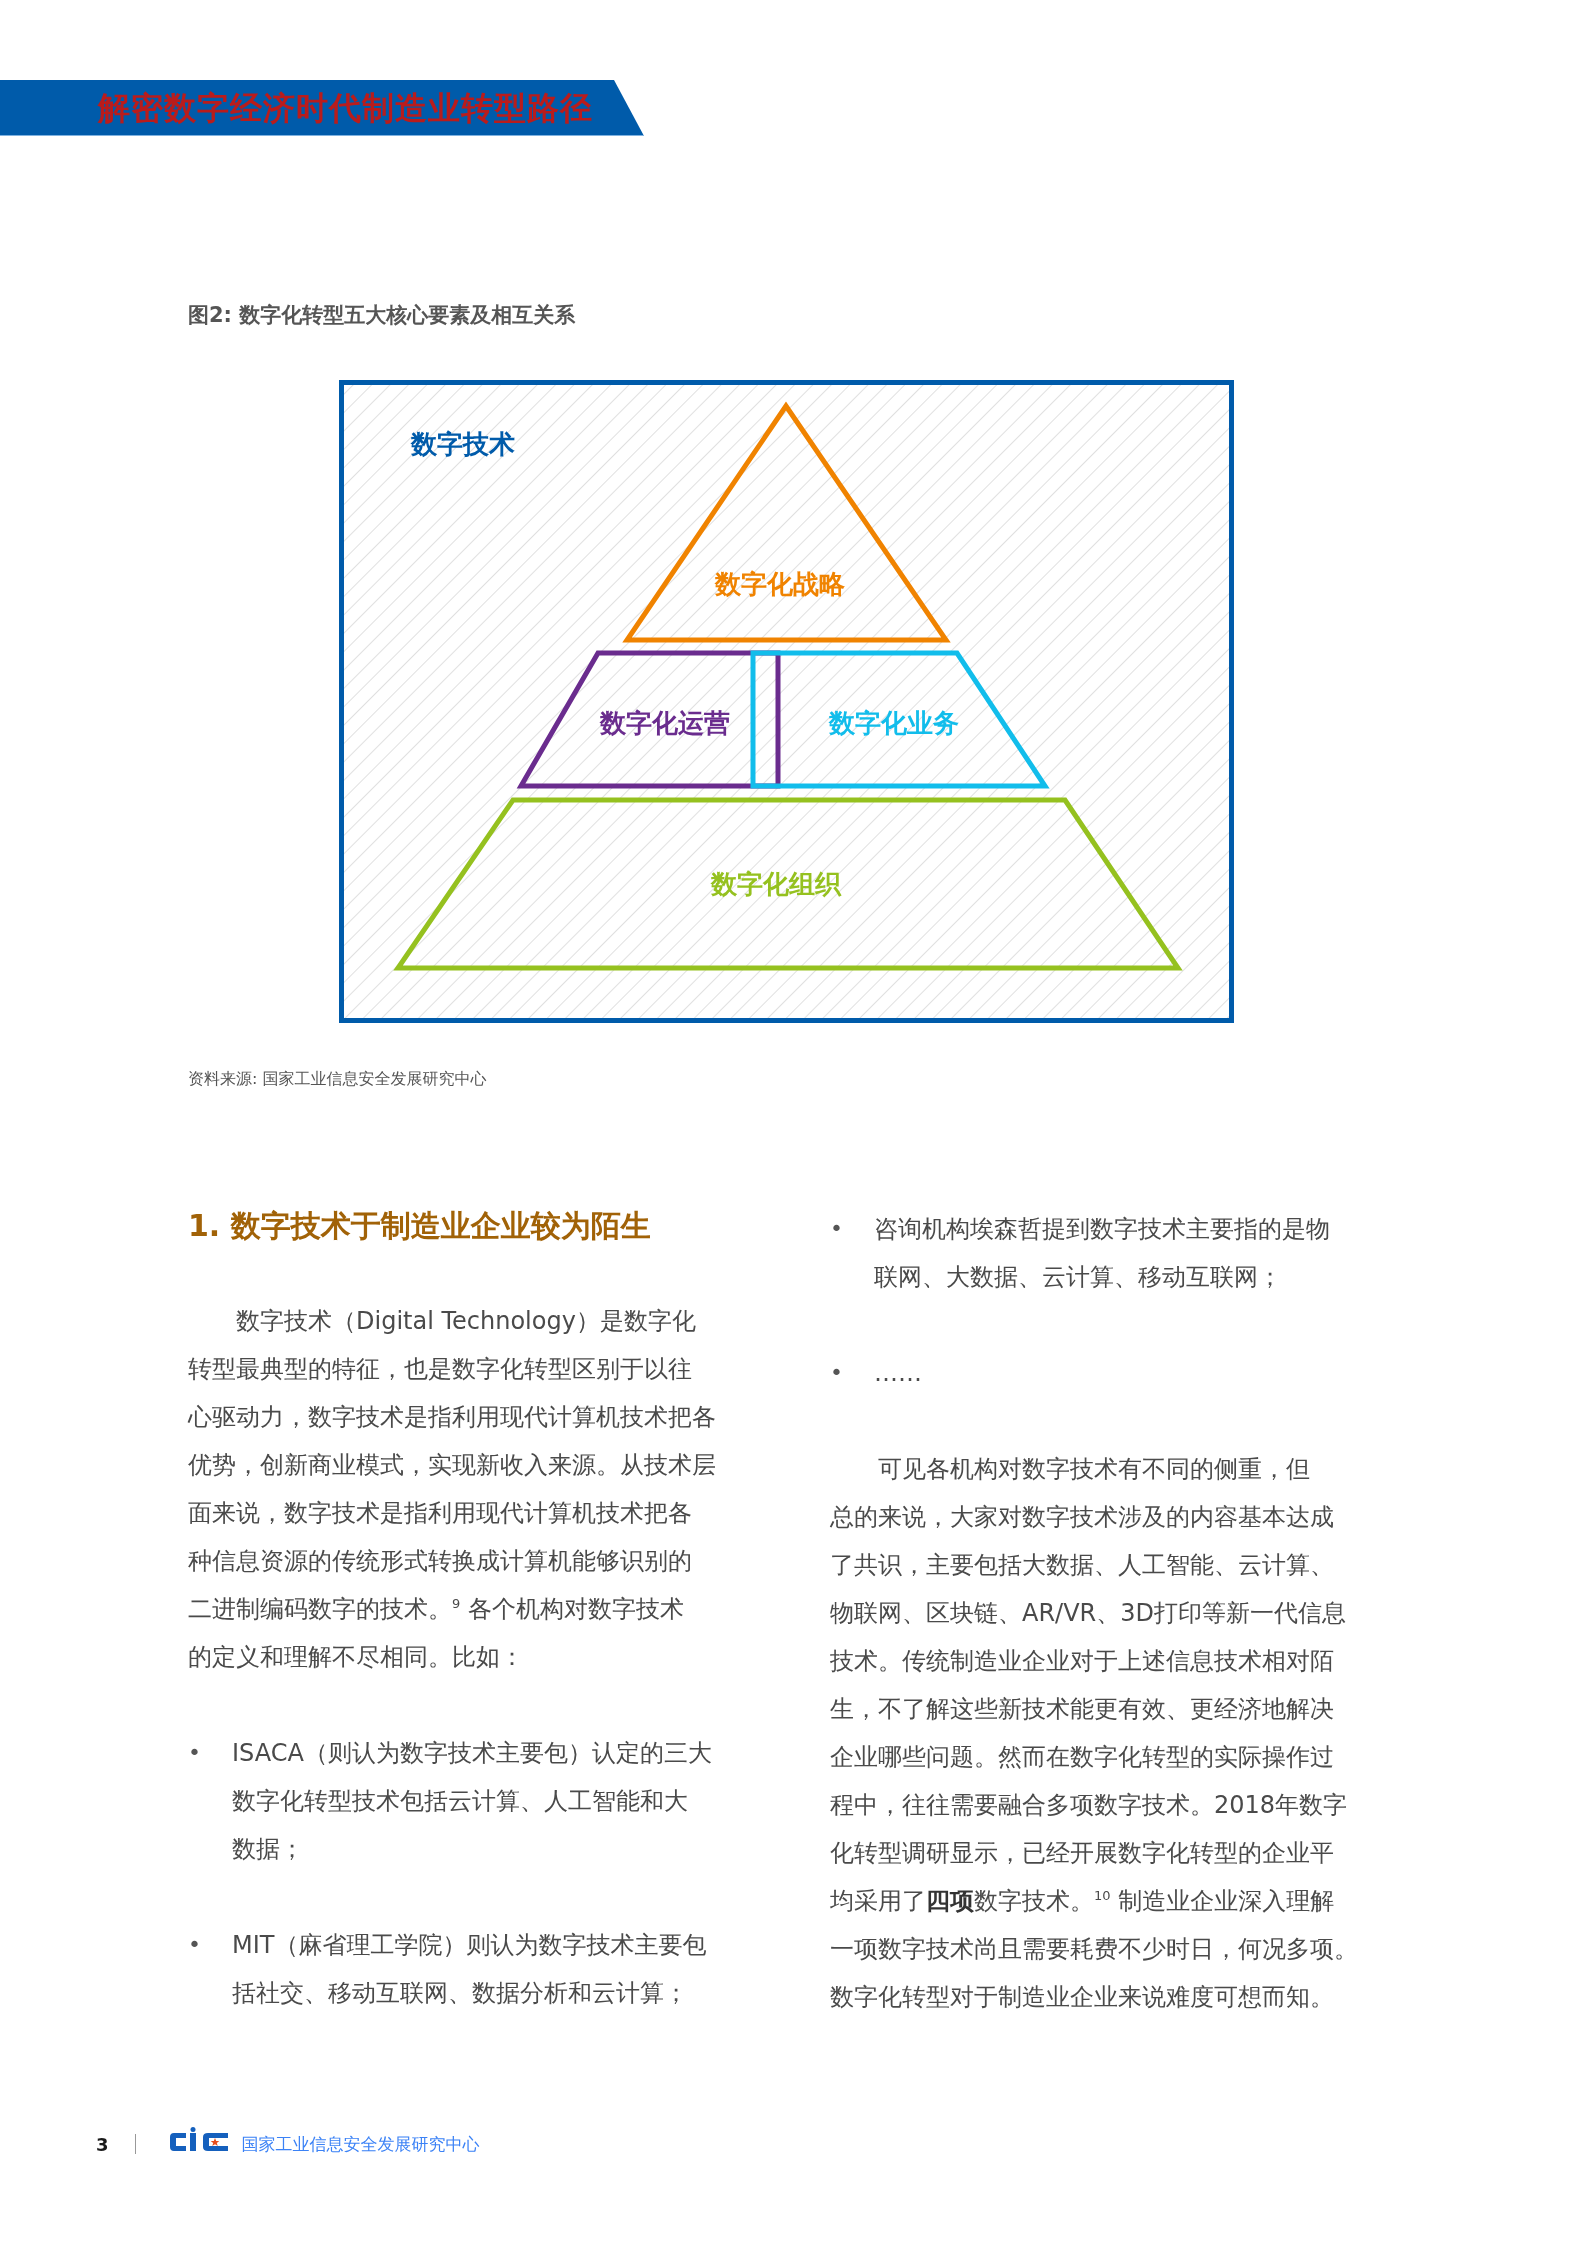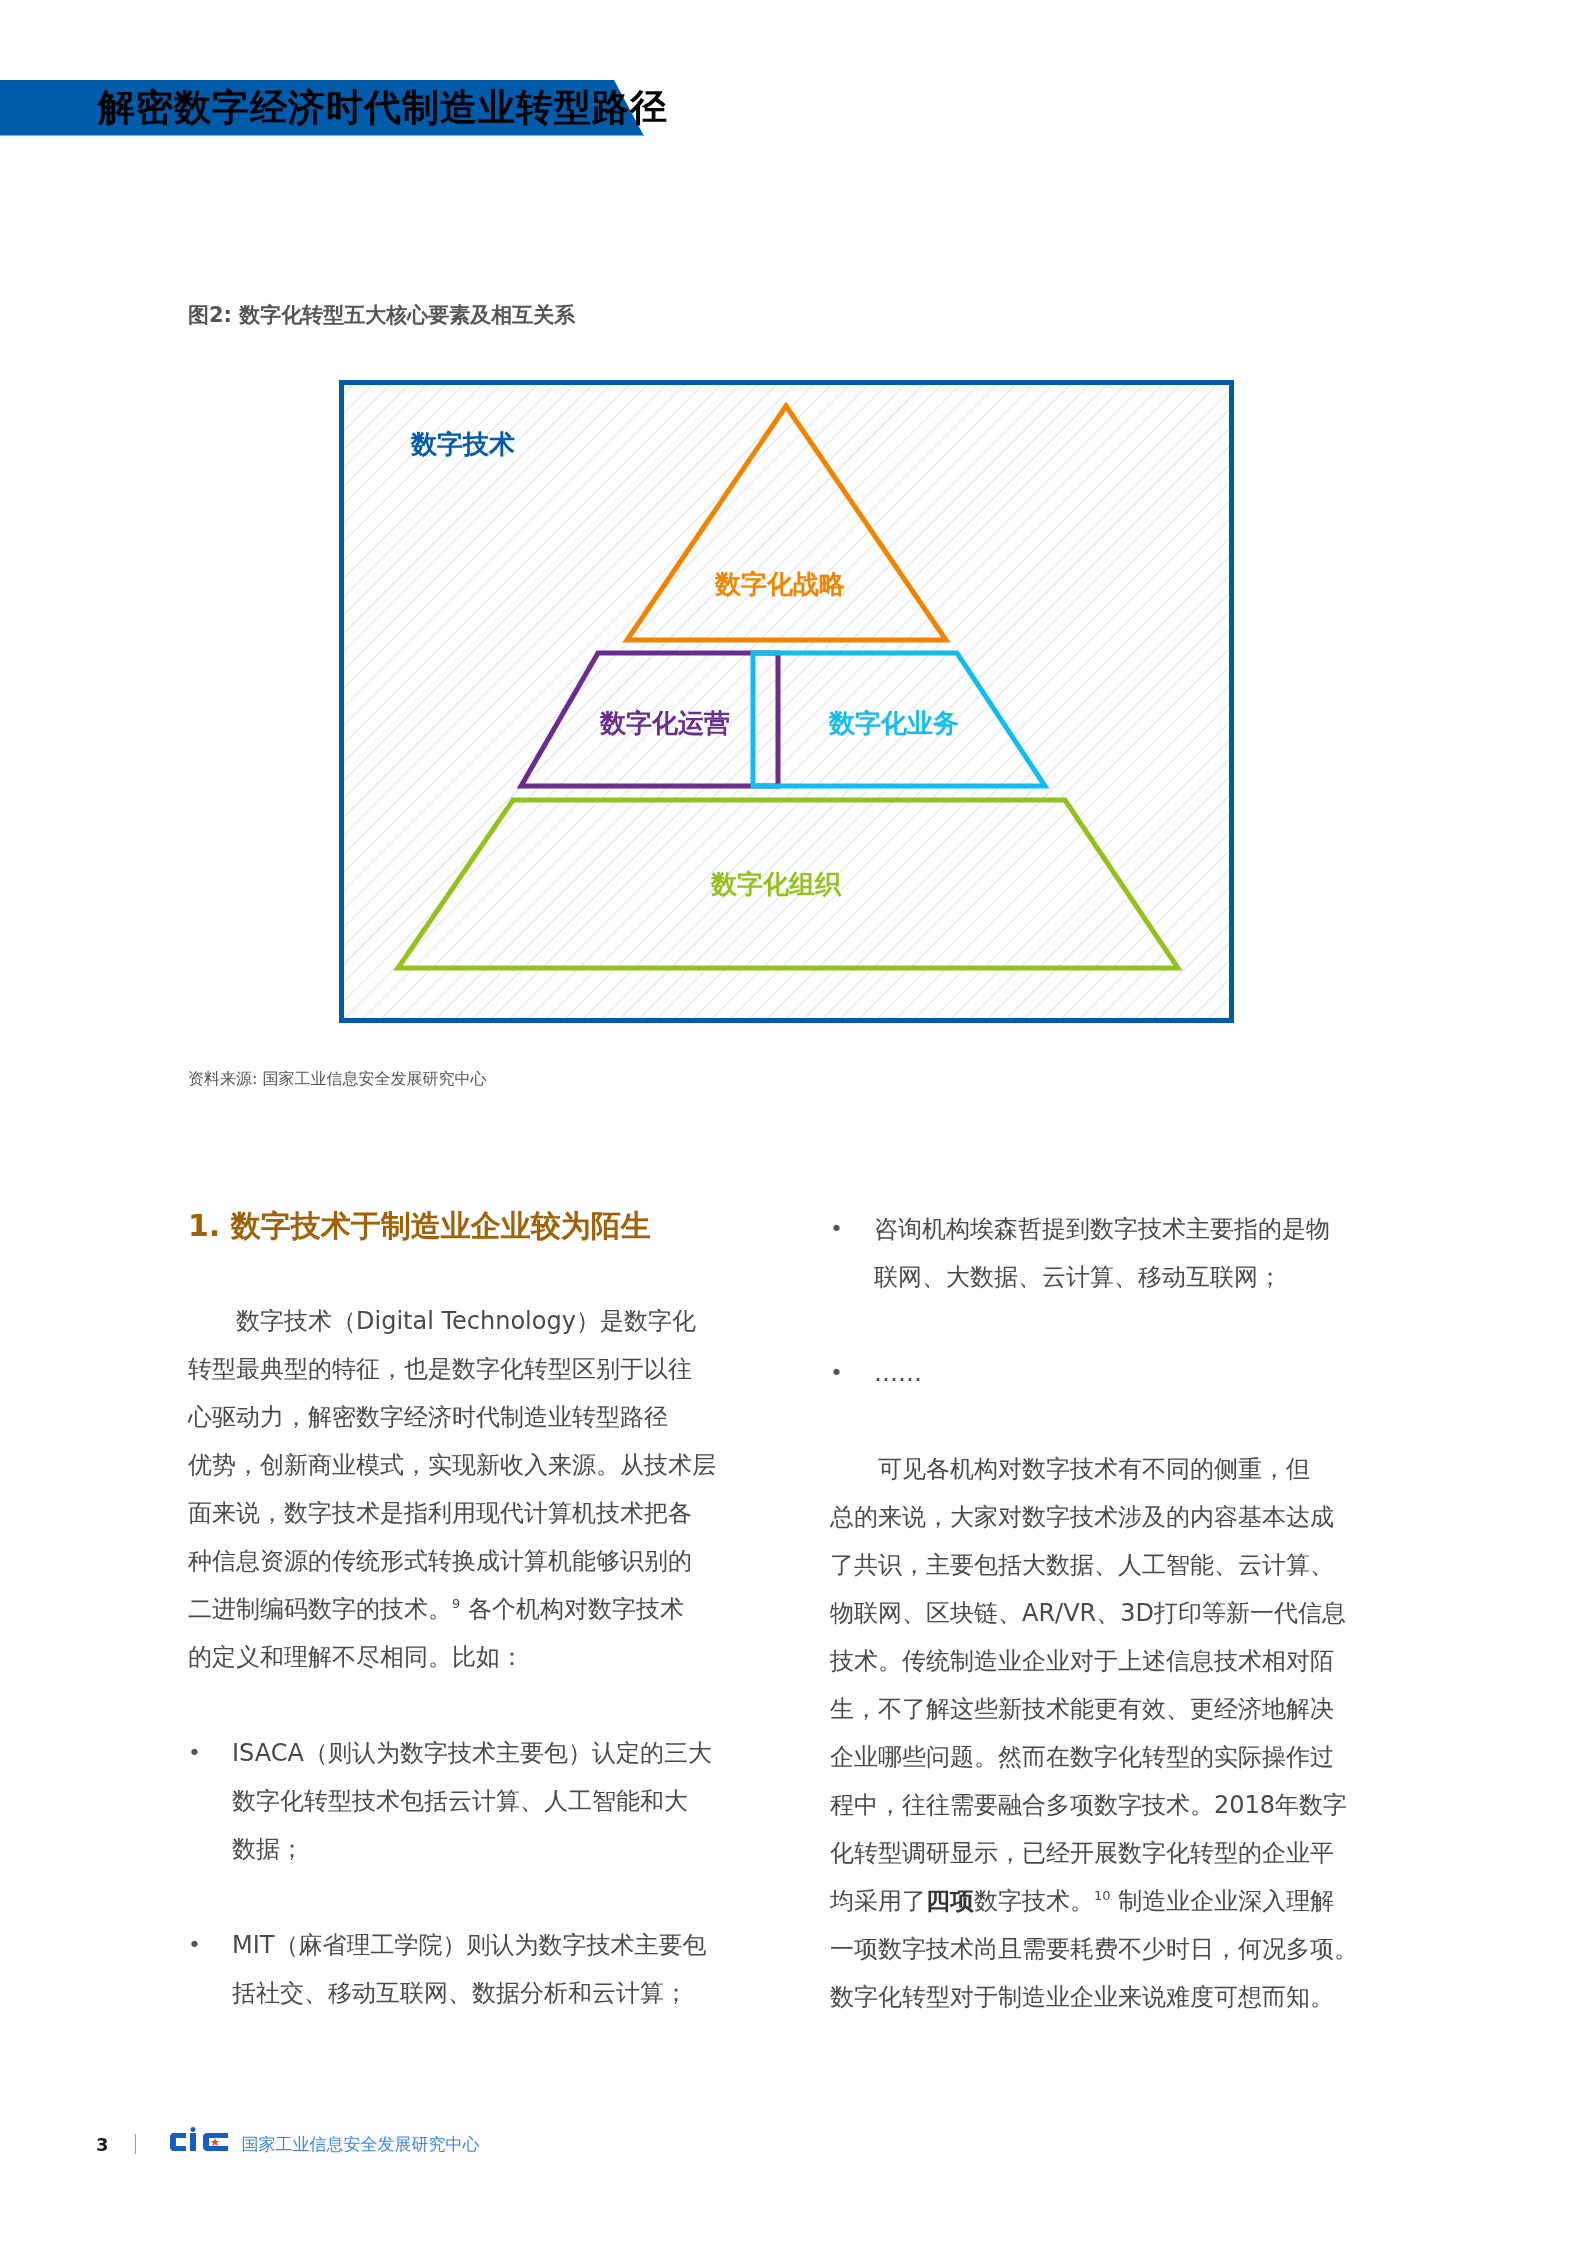--- a/index.html
+++ b/index.html
@@ -1,21 +1,21 @@
 <!DOCTYPE html>
 <html><head>
 <meta charset="utf-8">
 <style>
   html, body { margin:0; padding:0; background:#ffffff; }
   body { width:1586px; height:2244px; position:relative; overflow:hidden;
          font-family:"DejaVu Sans","Liberation Sans",sans-serif; color:#4a4a4a; }
   .header-banner { position:absolute; left:0; top:80px; width:645px; height:56px; }
   .header-banner svg { position:absolute; left:0; top:0; }
-  .header-title { position:absolute; left:98px; top:88px; font-size:37px; font-weight:bold;
-                  color:#000000; letter-spacing:1px; line-height:40px; white-space:nowrap; }
+  .header-title { position:absolute; left:98px; top:88px; font-size:32px; font-weight:bold;
+                  color:#b91c1c; letter-spacing:1px; line-height:40px; white-space:nowrap; }
   .fig-caption { position:absolute; left:188px; top:300px; font-size:21px; font-weight:bold;
                  color:#555555; line-height:30px; white-space:nowrap; }
   .figure { position:absolute; left:339px; top:380px; width:815px; height:643px; }
   .figure svg { position:absolute; left:0; top:0; }
   .fig-label { position:absolute; font-weight:bold; font-size:26px; white-space:nowrap; line-height:32px; }
   .source { position:absolute; left:188px; top:1069px; font-size:16px; color:#555555; white-space:nowrap; }
   .section-title { position:absolute; left:188px; top:1206px; font-size:30px; font-weight:bold;
                    color:#a16207; white-space:nowrap; line-height:40px; }
   .col { position:absolute; font-size:24px; line-height:48px; color:#4a4a4a; }
   .col-left { left:188px; top:1297px; width:582px; }
@@ -72,21 +72,21 @@
 </div>
 
 <div class="source">资料来源: 国家工业信息安全发展研究中心</div>
 
 <div class="section-title">1. 数字技术于制造业企业较为陌生</div>
 
 <div class="col col-left">
   <div class="para">
     <span class="line" style="padding-left:2em;">数字技术（Digital Technology）是数字化</span>
     <span class="line">转型最典型的特征，也是数字化转型区别于以往</span>
-    <span class="line">心驱动力，解密数字经济时代制造业转型路径</span>
+    <span class="line">心驱动力，数字技术是指利用现代计算机技术把各</span>
     <span class="line">优势，创新商业模式，实现新收入来源。从技术层</span>
     <span class="line">面来说，数字技术是指利用现代计算机技术把各</span>
     <span class="line">种信息资源的传统形式转换成计算机能够识别的</span>
     <span class="line"><span>二进制编码数字的技术。</span><span class="sup">9</span><span> 各个机构对数字技术</span></span>
     <span class="line">的定义和理解不尽相同。比如：</span>
   </div>
   <div class="gap"></div>
   <div class="bullet">
     <span class="dot">•</span>
     <span class="line">ISACA（则认为数字技术主要包）认定的三大</span>

